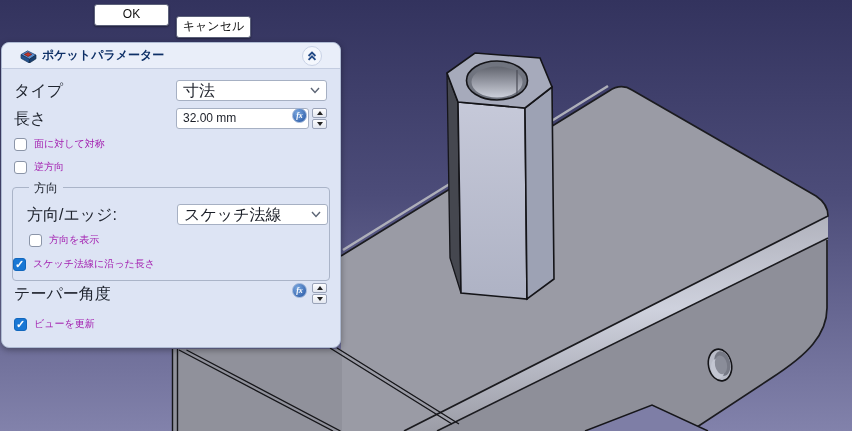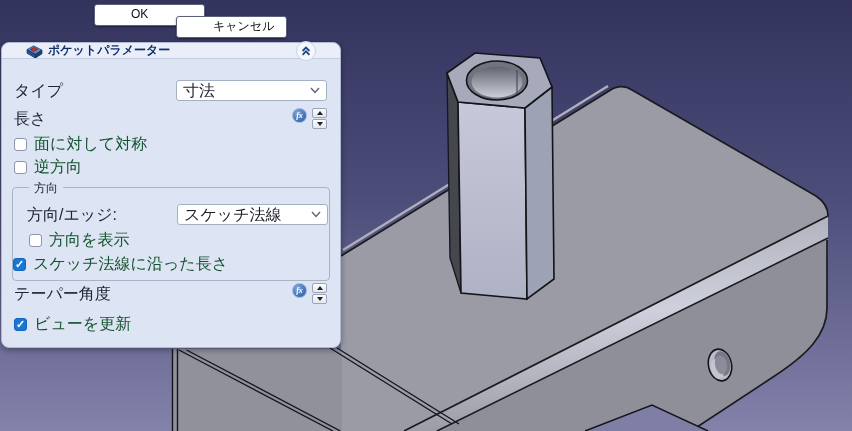--- a/index.html
+++ b/index.html
@@ -12,39 +12,38 @@
   .viewport{
     position:absolute;inset:0;
     background:linear-gradient(180deg,#34345f 0%,#47477400 0),
                linear-gradient(180deg,#33335e 0%,#4c4c79 45%,#8282ab 100%);
   }
   .viewport svg{position:absolute;inset:0;}
   
   .btn{
     position:absolute;top:4px;height:20px;width:73px;
     background:#ffffff;border:1px solid #5c617a;border-radius:3px;
-    font-size:12px;color:#111;text-align:left;line-height:18px;
+    font-size:12px;color:#111;text-align:center;line-height:18px;
     box-shadow:0 1px 2px rgba(0,0,0,.4);
     cursor:default;
-    padding-left:36px;
   }
   .btn-ok{left:94px;}
   .btn-cancel{left:176px;margin-top:12px;}
   
   .panel{
     position:absolute;left:1px;top:42px;width:340px;height:306px;
     background:#dde4f4;border:1px solid #aebad2;border-radius:8px;
     box-shadow:0 2px 6px rgba(0,0,0,.35);
     box-sizing:border-box;
   }
   .panel-header{
-    position:absolute;left:0;top:0;right:0;height:16px;
+    position:absolute;left:0;top:0;right:0;height:26px;
     background:#e9eef9;border-bottom:1px solid #c3cce0;
     border-radius:8px 8px 0 0;
-    display:flex;align-items:center;padding:0 24px;box-sizing:border-box;
+    display:flex;align-items:center;padding:0 18px;box-sizing:border-box;
   }
   .panel-title{
     font-size:12px;font-weight:bold;color:#0d2f66;margin-left:5px;flex:1;
   }
   .collapse-btn{
     width:18px;height:18px;border-radius:50%;
     background:#f4f7fd;border:1px solid #c9d2e6;
     display:flex;align-items:center;justify-content:center;
   }
   .row{position:absolute;left:12px;right:15px;height:22px;}
@@ -87,21 +86,21 @@
   .spin .down span{border-top:4px solid #222;}
   .cbrow{position:absolute;height:16px;display:flex;align-items:center;}
   .cb{
     width:13px;height:13px;border:1px solid #8b95a8;border-radius:3px;background:#fff;
     box-sizing:border-box;flex:none;margin-right:7px;position:relative;
   }
   .cb.checked{background:#1977d4;border-color:#1267bd;}
   .cb.checked::after{
     content:"✓";position:absolute;left:1px;top:-1px;color:#fff;font-size:11px;font-weight:bold;
   }
-  .cbrow .lbl{font-size:16px;color:#14532d;}
+  .cbrow .lbl{font-size:10px;color:#a21caf;}
   .groupbox{
     position:absolute;left:10px;right:10px;top:144px;height:92px;
     border:1px solid #aab4c8;border-radius:4px;
   }
   .groupbox .legend{
     position:absolute;top:-8px;left:16px;background:#dde4f4;padding:0 5px;
     font-size:12px;color:#20252f;
   }
 </style>
 </head>
@@ -196,20 +195,21 @@
       <div class="dropdown">寸法</div>
       <svg class="dd-arrow" width="10" height="7" viewBox="0 0 10 7">
         <path d="M1,1 L5,5.5 L9,1" fill="none" stroke="#5c6575" stroke-width="1.4"></path>
       </svg>
     </div>
   </div>
 
   <div class="row" style="top:65px">
     <span class="lbl">長さ</span>
     <div class="ctrl">
+      <div class="spinfield">32.00 mm</div>
       <span class="fx-icon">fx</span>
       <div class="spin">
         <div class="sbtn up">
             <span></span>
           </div>
         <div class="sbtn down">
             <span></span>
           </div>
       </div>
     </div>

